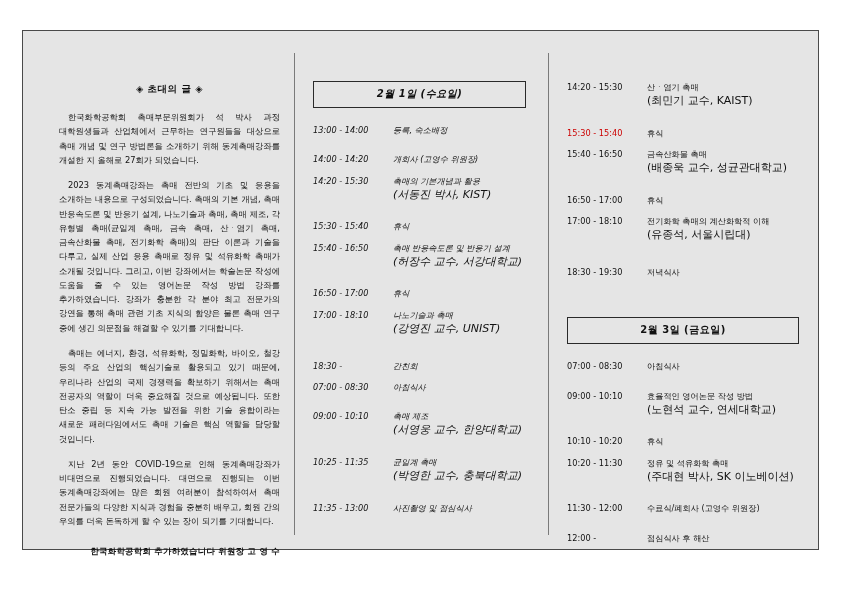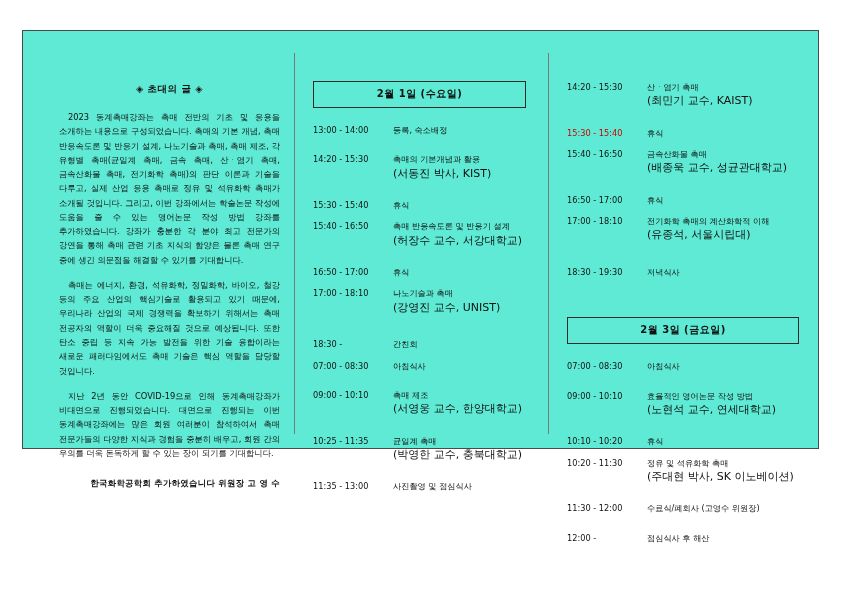--- a/index.html
+++ b/index.html
@@ -13,22 +13,22 @@
     height: 595px;
     background: #ffffff;
     font-family: "DejaVu Sans", "Liberation Sans", sans-serif;
     overflow: hidden;
   }
   .sheet {
     position: absolute;
     left: 22px;
     top: 30px;
     width: 797px;
-    height: 419px;
-    background: #5eead4;
+    height: 520px;
+    background: #e5e5e5;
     border: 1px solid #4a4a4a;
     box-sizing: border-box;
   }
   .cols {
     position: absolute;
     left: 36px;
     top: 22px;
     right: 18px;
     bottom: 14px;
     display: flex;
@@ -40,20 +40,21 @@
   .col-left {
     width: 236px;
     padding-right: 14px;
     border-right: 1px solid #7a7a7a;
   }
   .col-mid {
     width: 254px;
     padding-left: 18px;
     padding-right: 22px;
     border-right: 1px solid #7a7a7a;
+    font-style: italic;
   }
   .col-right {
     width: 250px;
     padding-left: 18px;
   }
 
   
   .invite-title {
     text-align: center;
     font-size: 9.5px;
@@ -127,36 +128,43 @@
 </style>
 </head>
 <body>
 
 <div id="page">
   <div class="sheet">
     <div class="cols">
 
       <div class="col col-left">
         <div class="invite-title">◈ 초대의 글 ◈</div>
+        <div class="para">한국화학공학회 촉매부문위원회가 석 박사 과정 대학원생들과 산업체에서 근무하는 연구원들을 대상으로 촉매 개념 및 연구 방법론을 소개하기 위해 동계촉매강좌를 개설한 지 올해로 27회가 되었습니다.</div>
         <div class="para">2023 동계촉매강좌는 촉매 전반의 기초 및 응용을 소개하는 내용으로 구성되었습니다. 촉매의 기본 개념, 촉매 반응속도론 및 반응기 설계, 나노기술과 촉매, 촉매 제조, 각 유형별 촉매(균일계 촉매, 금속 촉매, 산ㆍ염기 촉매, 금속산화물 촉매, 전기화학 촉매)의 판단 이론과 기술을 다루고, 실제 산업 응용 촉매로 정유 및 석유화학 촉매가 소개될 것입니다. 그리고, 이번 강좌에서는 학술논문 작성에 도움을 줄 수 있는 영어논문 작성 방법 강좌를 추가하였습니다. 강좌가 충분한 각 분야 최고 전문가의 강연을 통해 촉매 관련 기초 지식의 함양은 물론 촉매 연구 중에 생긴 의문점을 해결할 수 있기를 기대합니다.</div>
         <div class="para">촉매는 에너지, 환경, 석유화학, 정밀화학, 바이오, 철강 등의 주요 산업의 핵심기술로 활용되고 있기 때문에, 우리나라 산업의 국제 경쟁력을 확보하기 위해서는 촉매 전공자의 역할이 더욱 중요해질 것으로 예상됩니다. 또한 탄소 중립 등 지속 가능 발전을 위한 기술 융합이라는 새로운 패러다임에서도 촉매 기술은 핵심 역할을 담당할 것입니다.</div>
         <div class="para">지난 2년 동안 COVID-19으로 인해 동계촉매강좌가 비대면으로 진행되었습니다. 대면으로 진행되는 이번 동계촉매강좌에는 많은 회원 여러분이 참석하여서 촉매 전문가들의 다양한 지식과 경험을 중분히 배우고, 회원 간의 우의를 더욱 돈독하게 할 수 있는 장이 되기를 기대합니다.</div>
         <div class="signature">한국화학공학회 추가하였습니다 위원장 고 영 수</div>
       </div>
 
       <div class="col col-mid">
         <div class="day-box first">2월 1일 (수요일)</div>
         <table class="sched">
           <tbody>
             <tr class="gap-lg">
               <td class="time">13:00 - 14:00</td>
               <td class="desc">
                 <span>등록, 숙소배정</span>
               </td>
             </tr>
+            <tr>
+              <td class="time">14:00 - 14:20</td>
+              <td class="desc">
+                <span>개회사 (고영수 위원장)</span>
+              </td>
+            </tr>
             <tr class="gap-lg">
               <td class="time">14:20 - 15:30</td>
               <td class="desc">
                 <span>촉매의 기본개념과 활용</span>
                 <span class="sub">(서동진 박사, KIST)</span>
               </td>
             </tr>
             <tr>
               <td class="time">15:30 - 15:40</td>
               <td class="desc">

